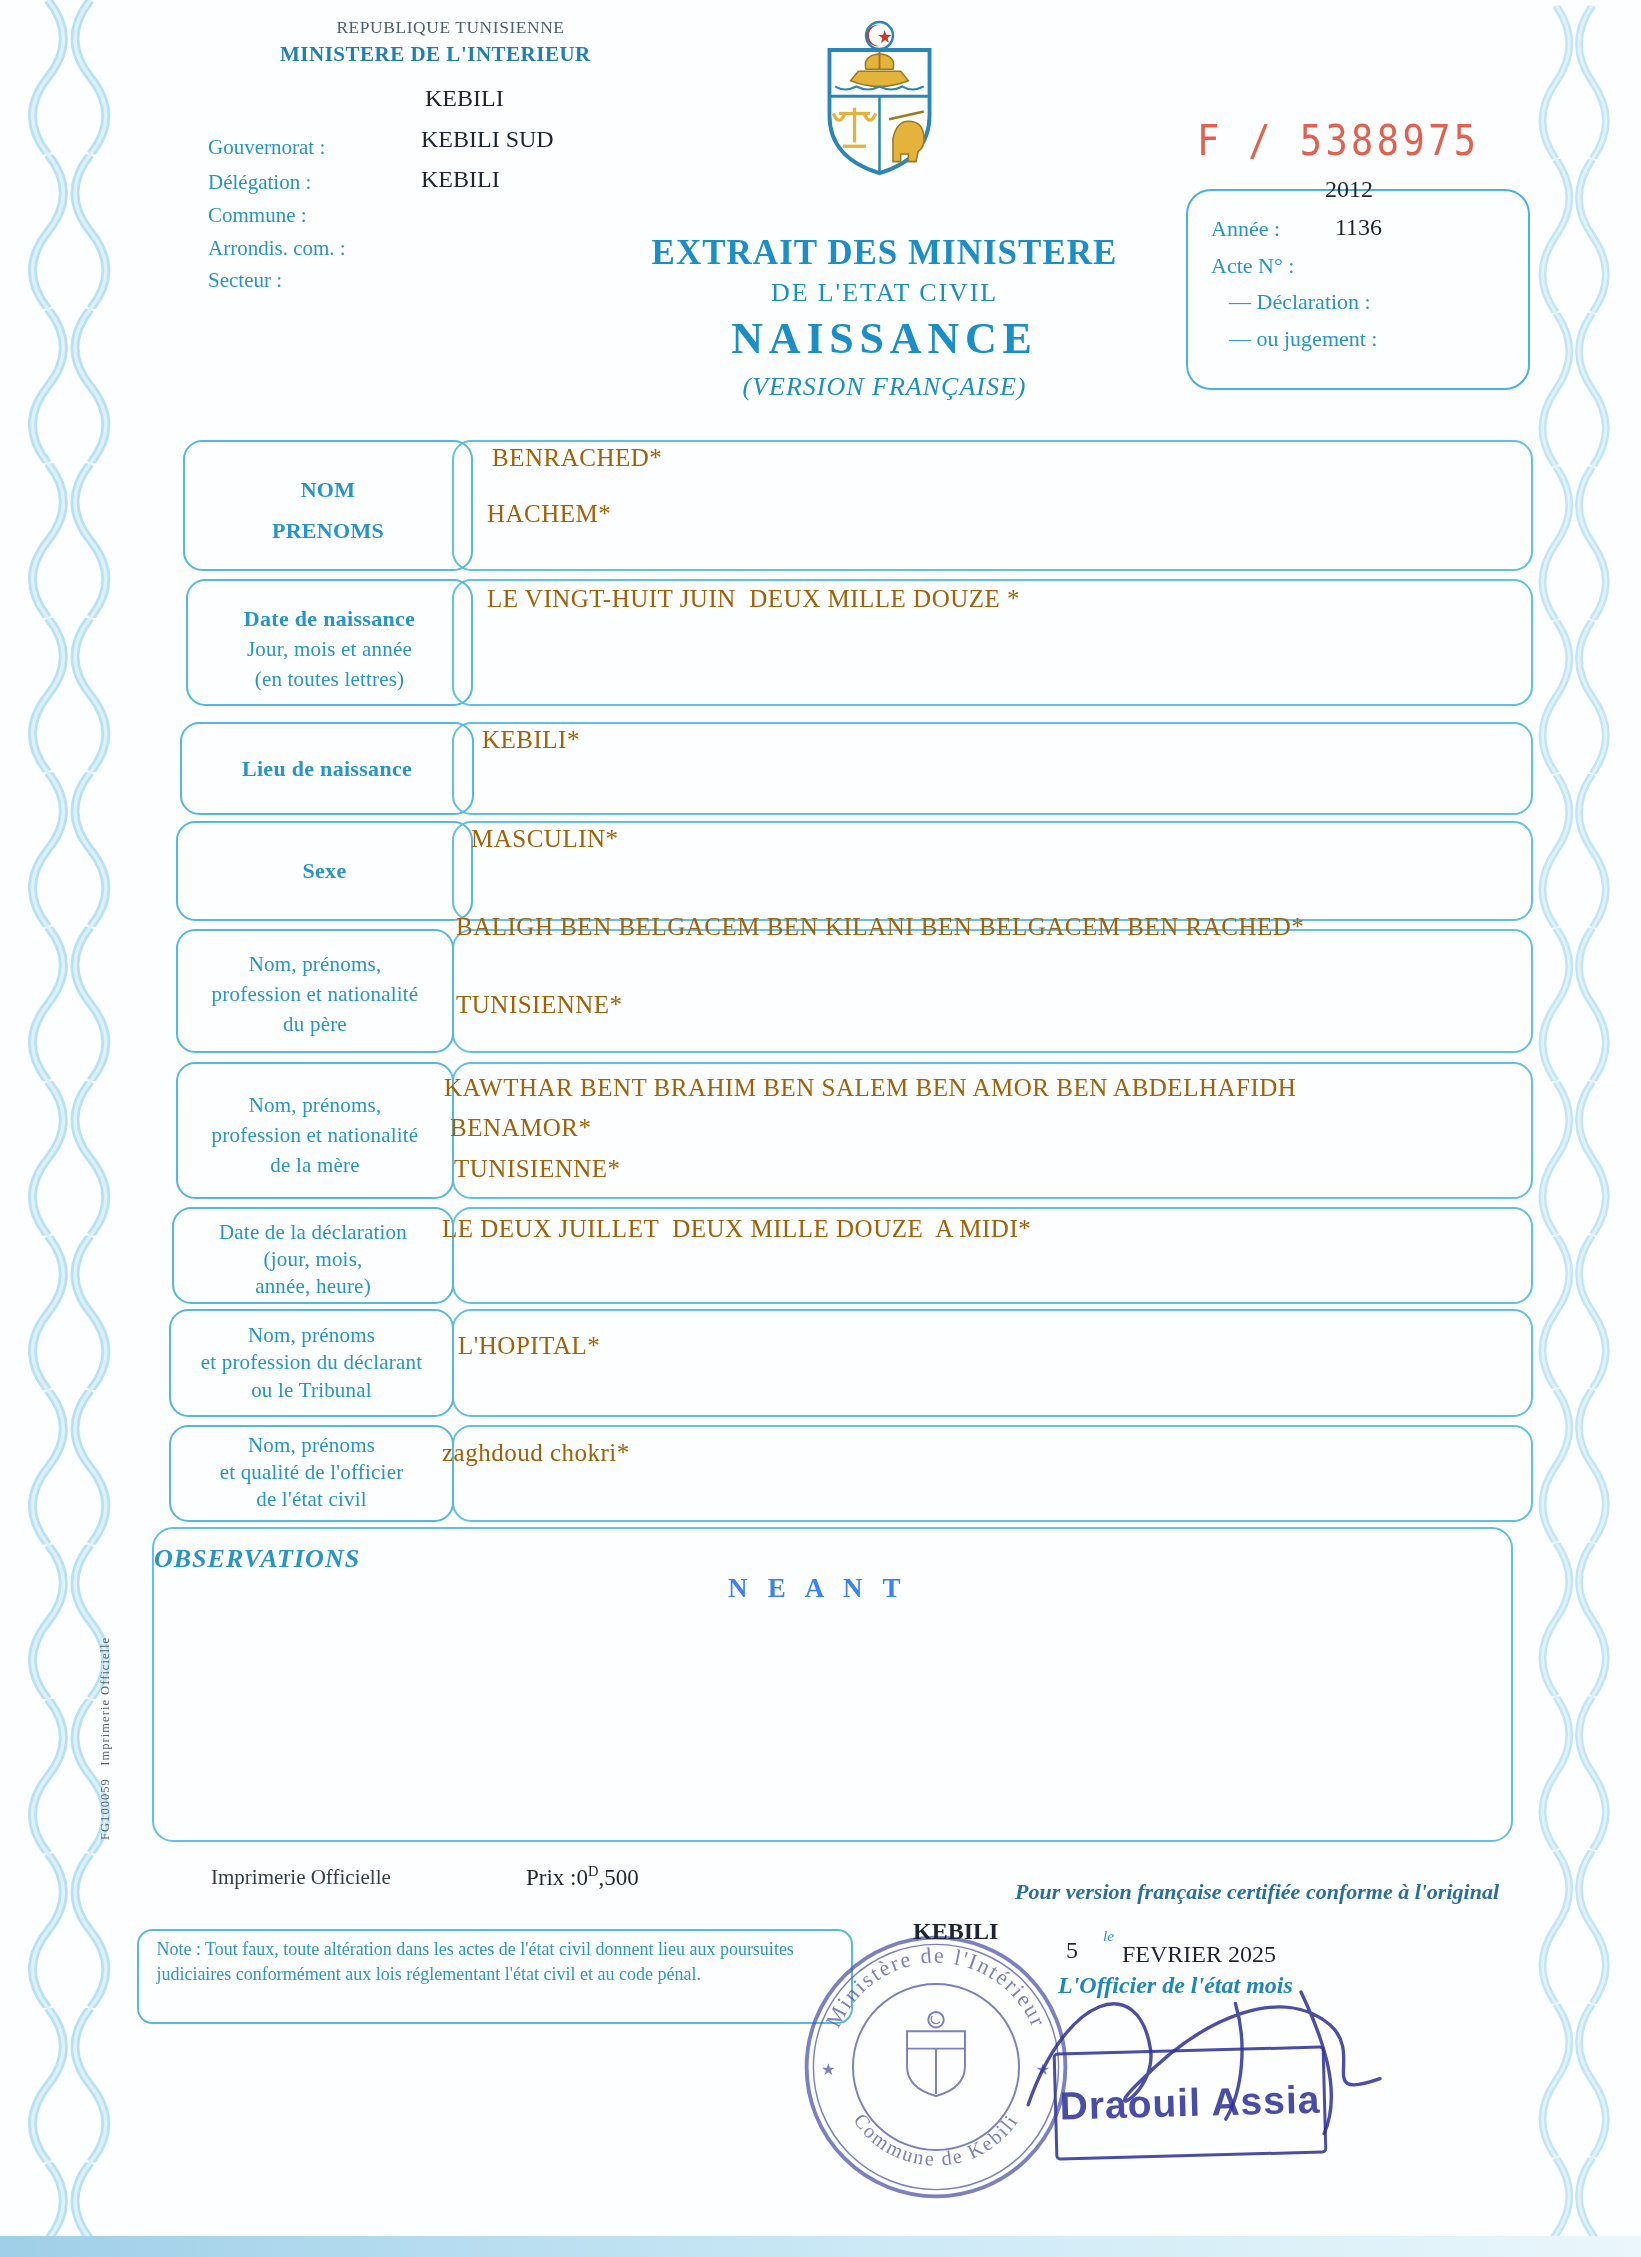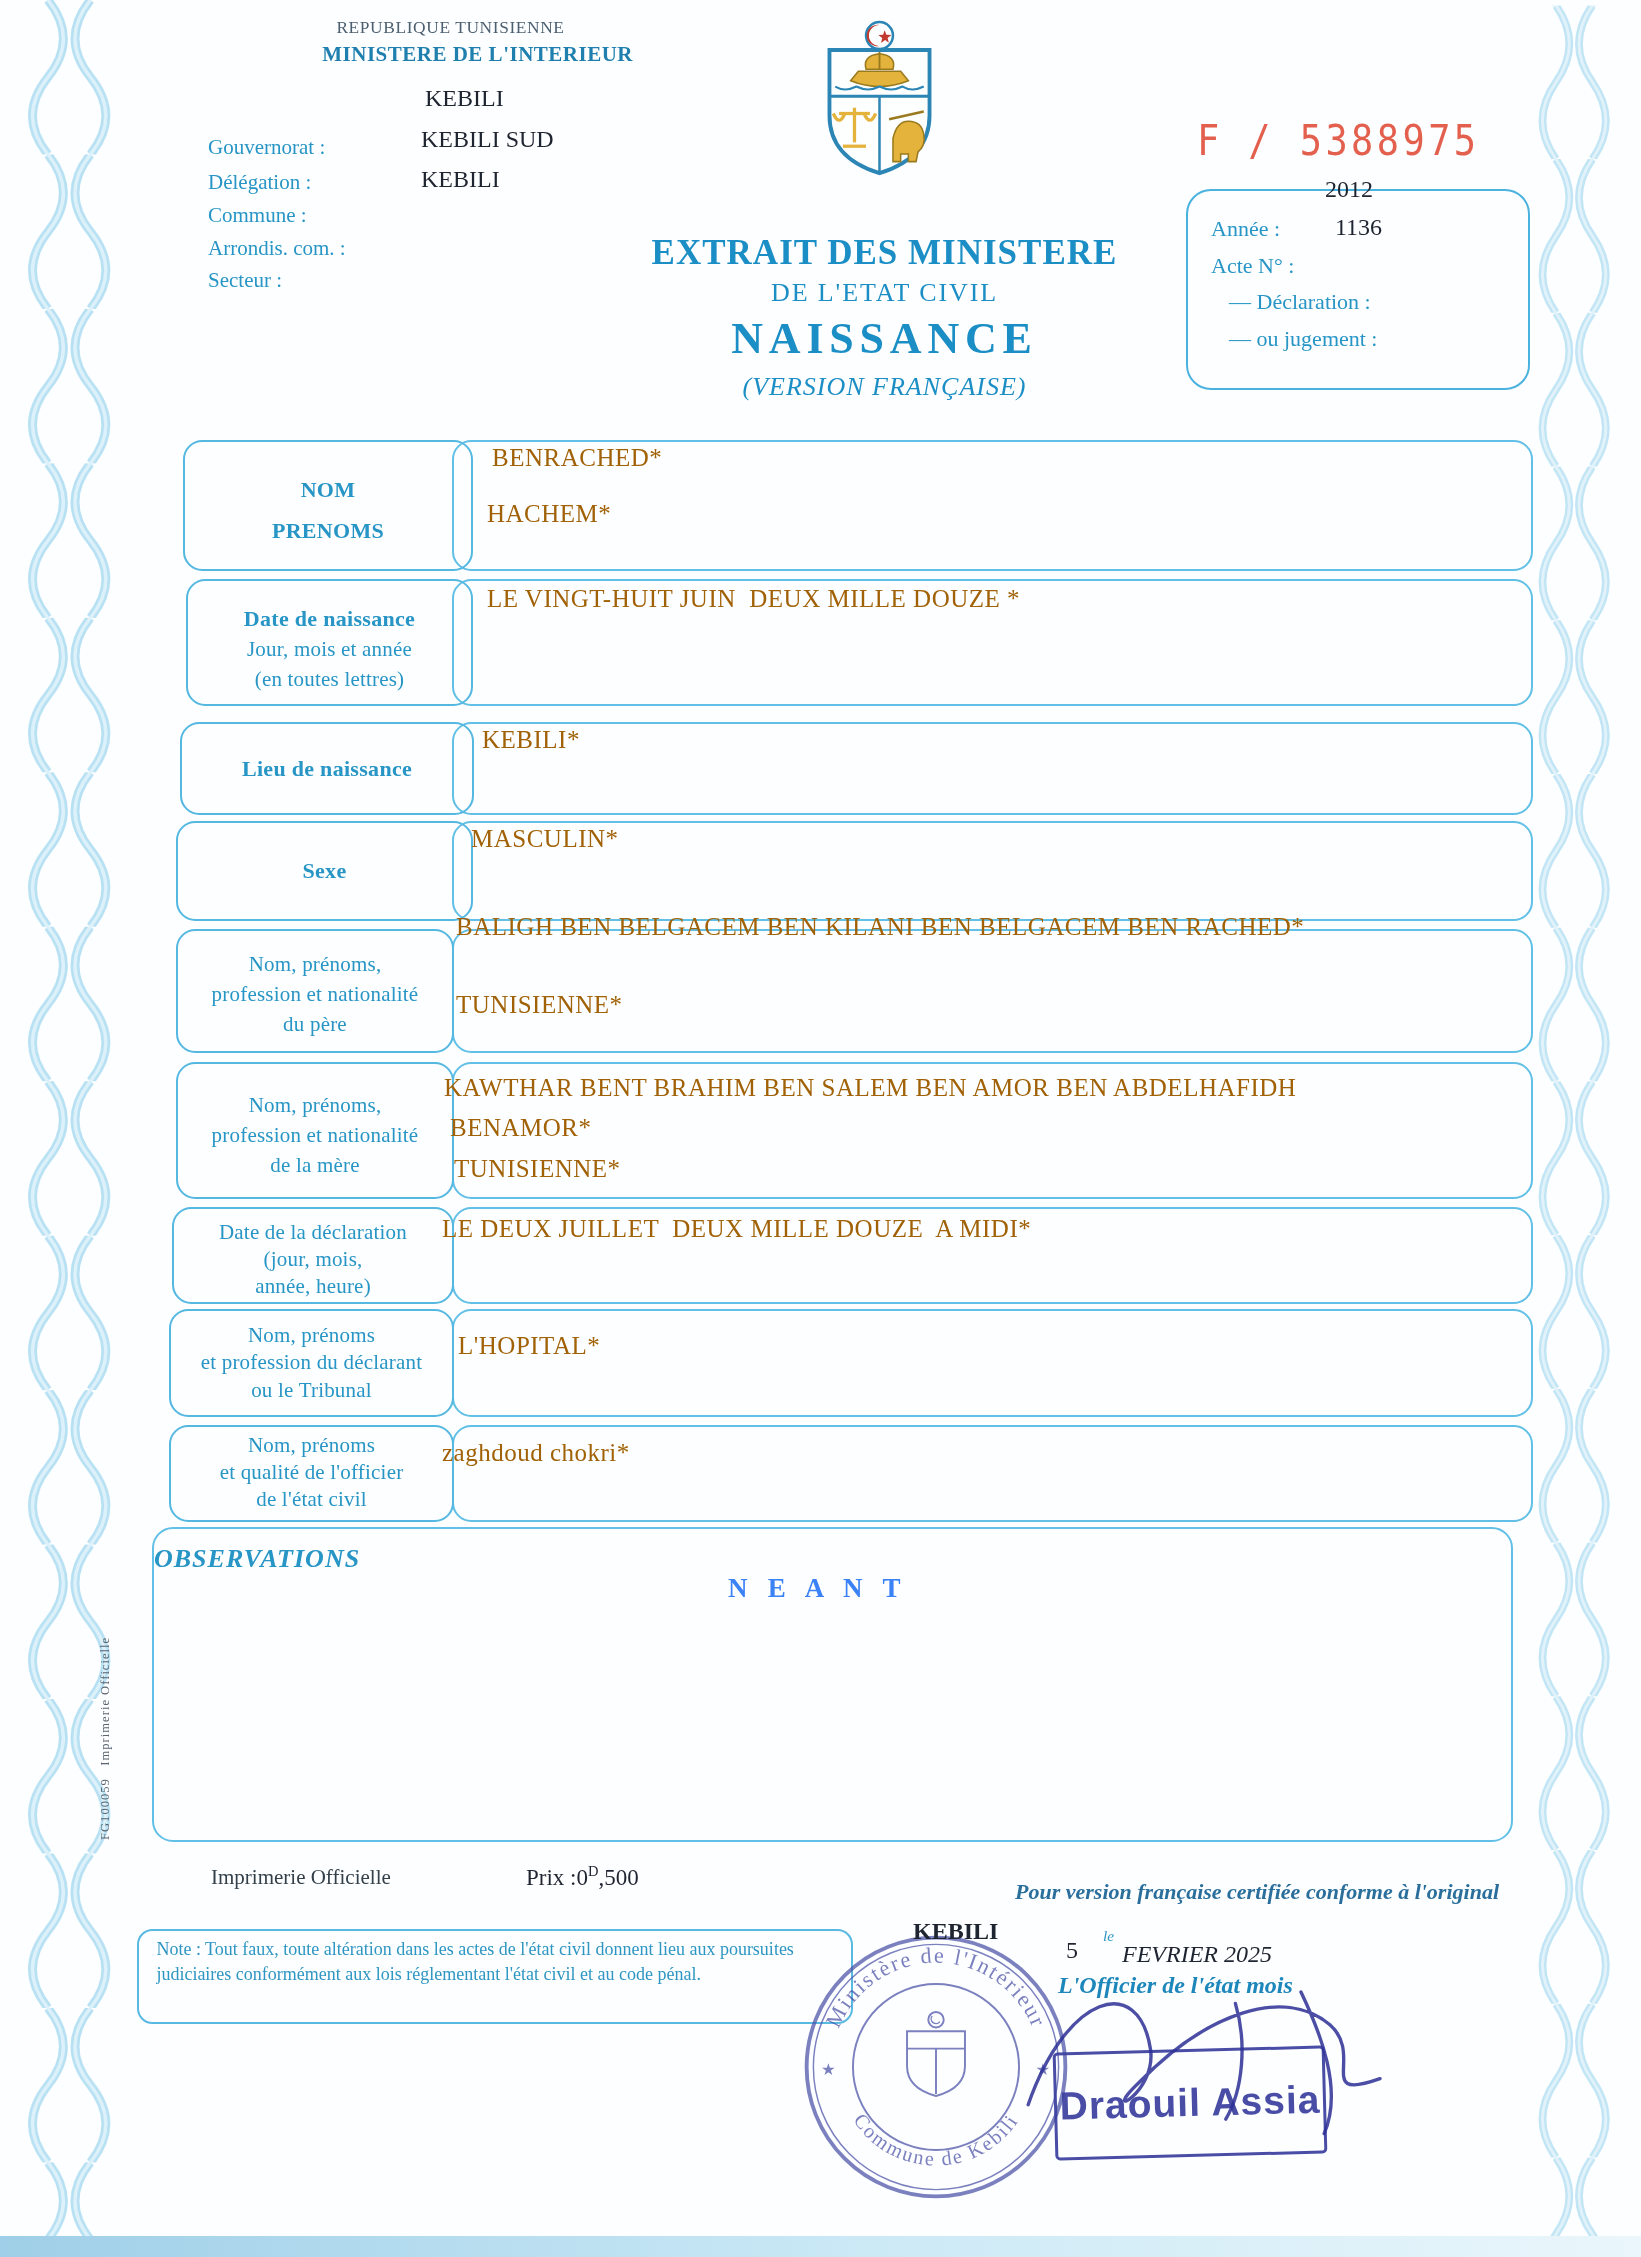--- a/index.html
+++ b/index.html
@@ -62,21 +62,21 @@
           <path d="M66,0 Q38,40 66,80 Q94,120 66,160"></path>
         </g>
       </pattern>
     </defs>
     <rect width="102" height="2338" fill="url(#glR)"></rect>
   </svg>
 
   <div class="abs" style="left:0; top:2236px; width:1641px; height:21px; background:linear-gradient(to right,#9fcfe8,#cdeaf6 55%,#eaf6fb); z-index:8;"></div>
 
   <div class="abs" style="left:319px; top:17.4px; width:263px; text-align:center; font-size:17.4px; color:#4c5f70; letter-spacing:0.6px;">REPUBLIQUE TUNISIENNE</div>
-  <div class="abs" style="left:280px; top:42px; width:353px; text-align:right; font-size:21px; font-weight:bold; color:#1f7fae; letter-spacing:0.5px;">MINISTERE DE L'INTERIEUR</div>
+  <div class="abs" style="left:280px; top:42px; width:353px; text-align:left; font-size:21px; font-weight:bold; color:#1f7fae; letter-spacing:0.5px;">MINISTERE DE L'INTERIEUR</div>
 
   <div class="admin-lbl" style="left:208px; top:135px;">Gouvernorat :</div>
   <div class="admin-lbl" style="left:208px; top:170px;">Délégation :</div>
   <div class="admin-lbl" style="left:208px; top:203px;">Commune :</div>
   <div class="admin-lbl" style="left:208px; top:236px;">Arrondis. com. :</div>
   <div class="admin-lbl" style="left:208px; top:268px;">Secteur :</div>
 
   <div class="abs typed" style="left:425px; top:85px; font-size:24px;">KEBILI</div>
   <div class="abs typed" style="left:421px; top:126px; font-size:24px;">KEBILI SUD</div>
   <div class="abs typed" style="left:421px; top:166px; font-size:24px;">KEBILI</div>
@@ -205,21 +205,21 @@
 
   <div class="certify">Pour version française certifiée conforme à l'original</div>
 
   <div class="note-box">
     <span>Note : Tout faux, toute altération dans les actes de l'état civil donnent lieu aux poursuites judiciaires conformément aux lois réglementant l'état civil et au code pénal.</span>
   </div>
 
   <div class="abs typed" style="left:913px; top:1918px; font-size:24px; font-weight:bold; z-index:6;">KEBILI</div>
   <div class="abs typed" style="left:1066px; top:1937px; font-size:24px; z-index:6;">5</div>
   <div class="abs" style="left:1103px; top:1927px; font-size:15.4px; font-style:italic; color:#2e96c3; z-index:6;">le</div>
-  <div class="abs typed" style="left:1122px; top:1941px; font-size:24px; z-index:6;font-style:italic;">FEVRIER 2025</div>
+  <div class="abs typed" style="left:1122px; top:1941px; font-size:24px; z-index:6;">FEVRIER 2025</div>
 
   <div class="officer-title">L'Officier de l'état mois</div>
 
   <svg class="abs" style="left:796px; top:1927px; opacity:0.72; z-index:5;" width="280" height="280" viewBox="0 0 290 290">
     <g stroke="#4a50a6" fill="none">
       <circle cx="145" cy="145" r="134" stroke-width="4"></circle>
       <circle cx="145" cy="145" r="127" stroke-width="1.5"></circle>
       <circle cx="145" cy="145" r="86" stroke-width="2"></circle>
     </g>
     <path id="stamp-arc-top" d="M 37,145 A 108,108 0 0 1 253,145" fill="none"></path>

